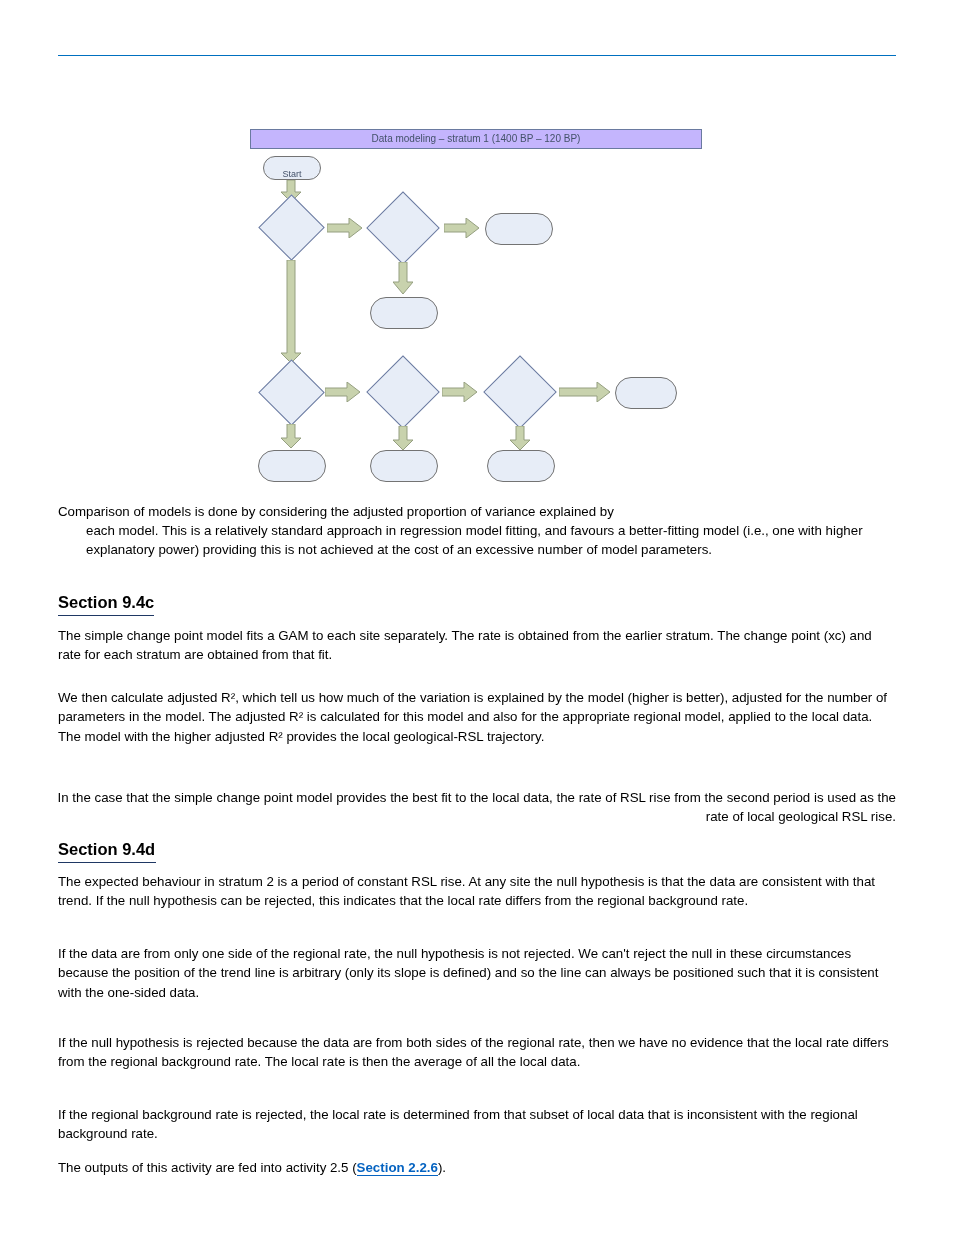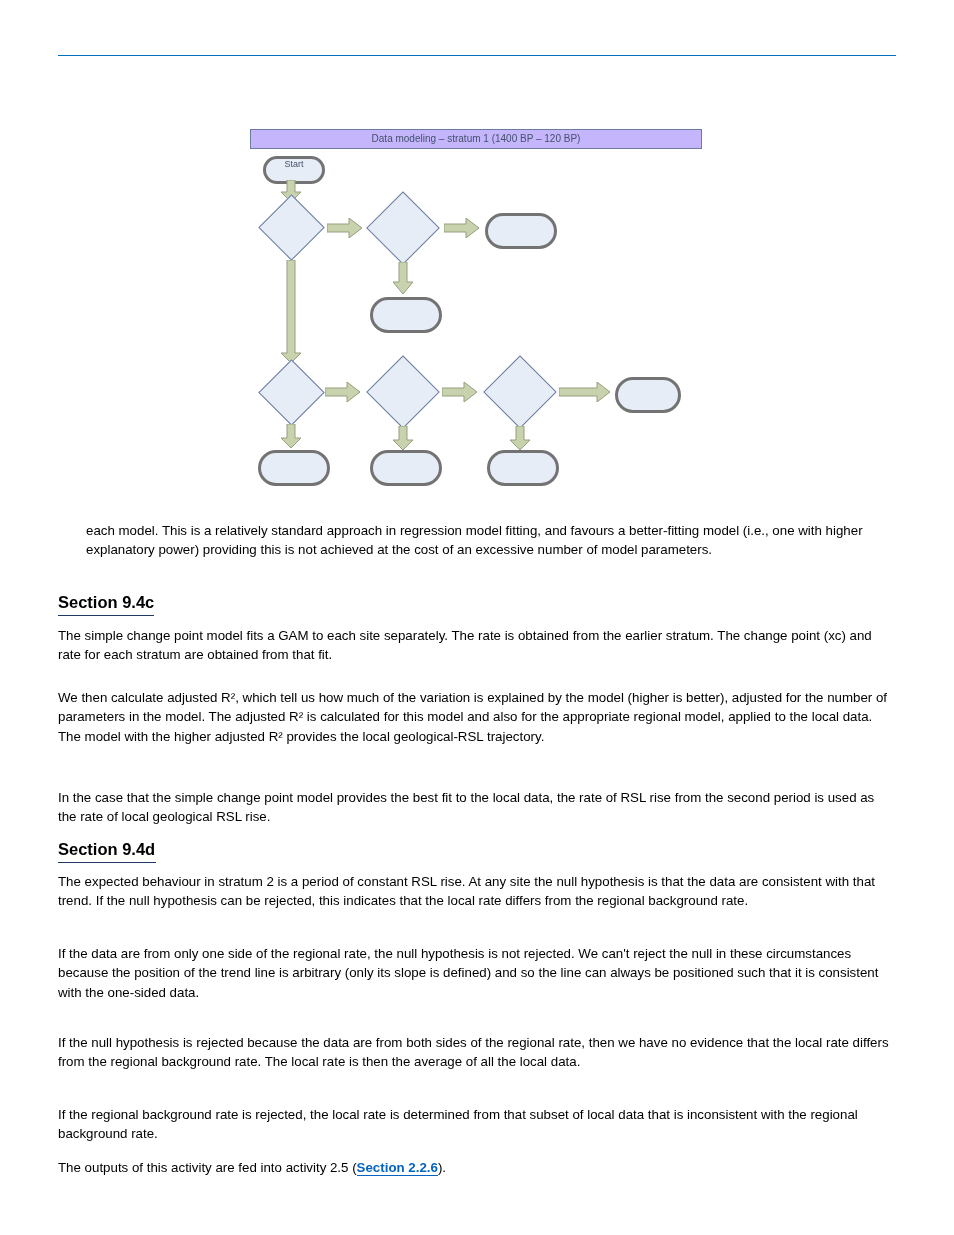--- a/index.html
+++ b/index.html
@@ -36,26 +36,26 @@
   }
   .flow-stratum-label {
     font-size: 10px;
     line-height: 18px;
     text-align: center;
     color: #44526a;
   }
   .term {
     position: absolute;
     background: #e7edf7;
-    border: 3px solid #737373;
+    border: 1px solid #737373;
     border-radius: 999px;
     font-size: 9px;
     color: #44526a;
     display: flex;
-    align-items: flex-start;
+    align-items: flex-end;
     justify-content: center;
   }
   .diamond {
     position: absolute;
     background: #e7edf7;
     border: 1px solid #6a7aa0;
     transform: rotate(45deg);
   }
   .arrow {
     position: absolute;
@@ -199,28 +199,29 @@
   </div>
   <div class="term" style="left:370px; top:450px; width:66px; height:30px;"></div>
 
   <div class="arrow" style="left:510px; top:426px;">
     <svg width="20" height="24">
       <polygon points="6,0 14,0 14,14 20,14 10,24 0,14 6,14" fill="#c8d2ad" stroke="#959f80"></polygon>
     </svg>
   </div>
   <div class="term" style="left:487px; top:450px; width:66px; height:30px;"></div>
 
+  <div class="para" style="left:58px; top:502px; right:58px;">Comparison of models is done by considering the adjusted proportion of variance explained by</div>
   <div class="para" style="left:58px; top:521px; right:58px;margin-left:28px;">each model. This is a relatively standard approach in regression model fitting, and favours a better-fitting model (i.e., one with higher explanatory power) providing this is not achieved at the cost of an excessive number of model parameters.</div>
 
   <div class="h-section" style="left:58px; top:593px;">Section 9.4c</div>
   <div class="h-underline" style="left:58px; top:615px; width:96px;"></div>
 
   <div class="para" style="left:58px; top:626px; right:58px;">The simple change point model fits a GAM to each site separately. The rate is obtained from the earlier stratum. The change point (xc) and rate for each stratum are obtained from that fit.</div>
   <div class="para" style="left:58px; top:688px; right:58px;">We then calculate adjusted R², which tell us how much of the variation is explained by the model (higher is better), adjusted for the number of parameters in the model. The adjusted R² is calculated for this model and also for the appropriate regional model, applied to the local data. The model with the higher adjusted R² provides the local geological-RSL trajectory.</div>
-  <div class="para" style="left:58px; top:788px; right:58px;">In the case that the simple change point model provides the best fit to the local data, the rate of RSL rise from the second period is used as the rate of local geological RSL rise.</div>
+  <div class="para" style="left:44px; top:788px; right:58px;text-align:right;">In the case that the simple change point model provides the best fit to the local data, the rate of RSL rise from the second period is used as the rate of local geological RSL rise.</div>
 
   <div class="h-section" style="left:58px; top:840px;">Section 9.4d</div>
   <div class="h-underline" style="left:58px; top:862px; width:98px;"></div>
 
   <div class="para" style="left:58px; top:872px; right:58px;">The expected behaviour in stratum 2 is a period of constant RSL rise. At any site the null hypothesis is that the data are consistent with that trend. If the null hypothesis can be rejected, this indicates that the local rate differs from the regional background rate.</div>
   <div class="para" style="left:58px; top:944px; right:58px;">If the data are from only one side of the regional rate, the null hypothesis is not rejected. We can't reject the null in these circumstances because the position of the trend line is arbitrary (only its slope is defined) and so the line can always be positioned such that it is consistent with the one-sided data.</div>
   <div class="para" style="left:58px; top:1033px; right:58px;">If the null hypothesis is rejected because the data are from both sides of the regional rate, then we have no evidence that the local rate differs from the regional background rate. The local rate is then the average of all the local data.</div>
   <div class="para" style="left:58px; top:1105px; right:58px;">If the regional background rate is rejected, the local rate is determined from that subset of local data that is inconsistent with the regional background rate.</div>
 
   <div class="para" style="left:58px; top:1158px; right:58px;">

